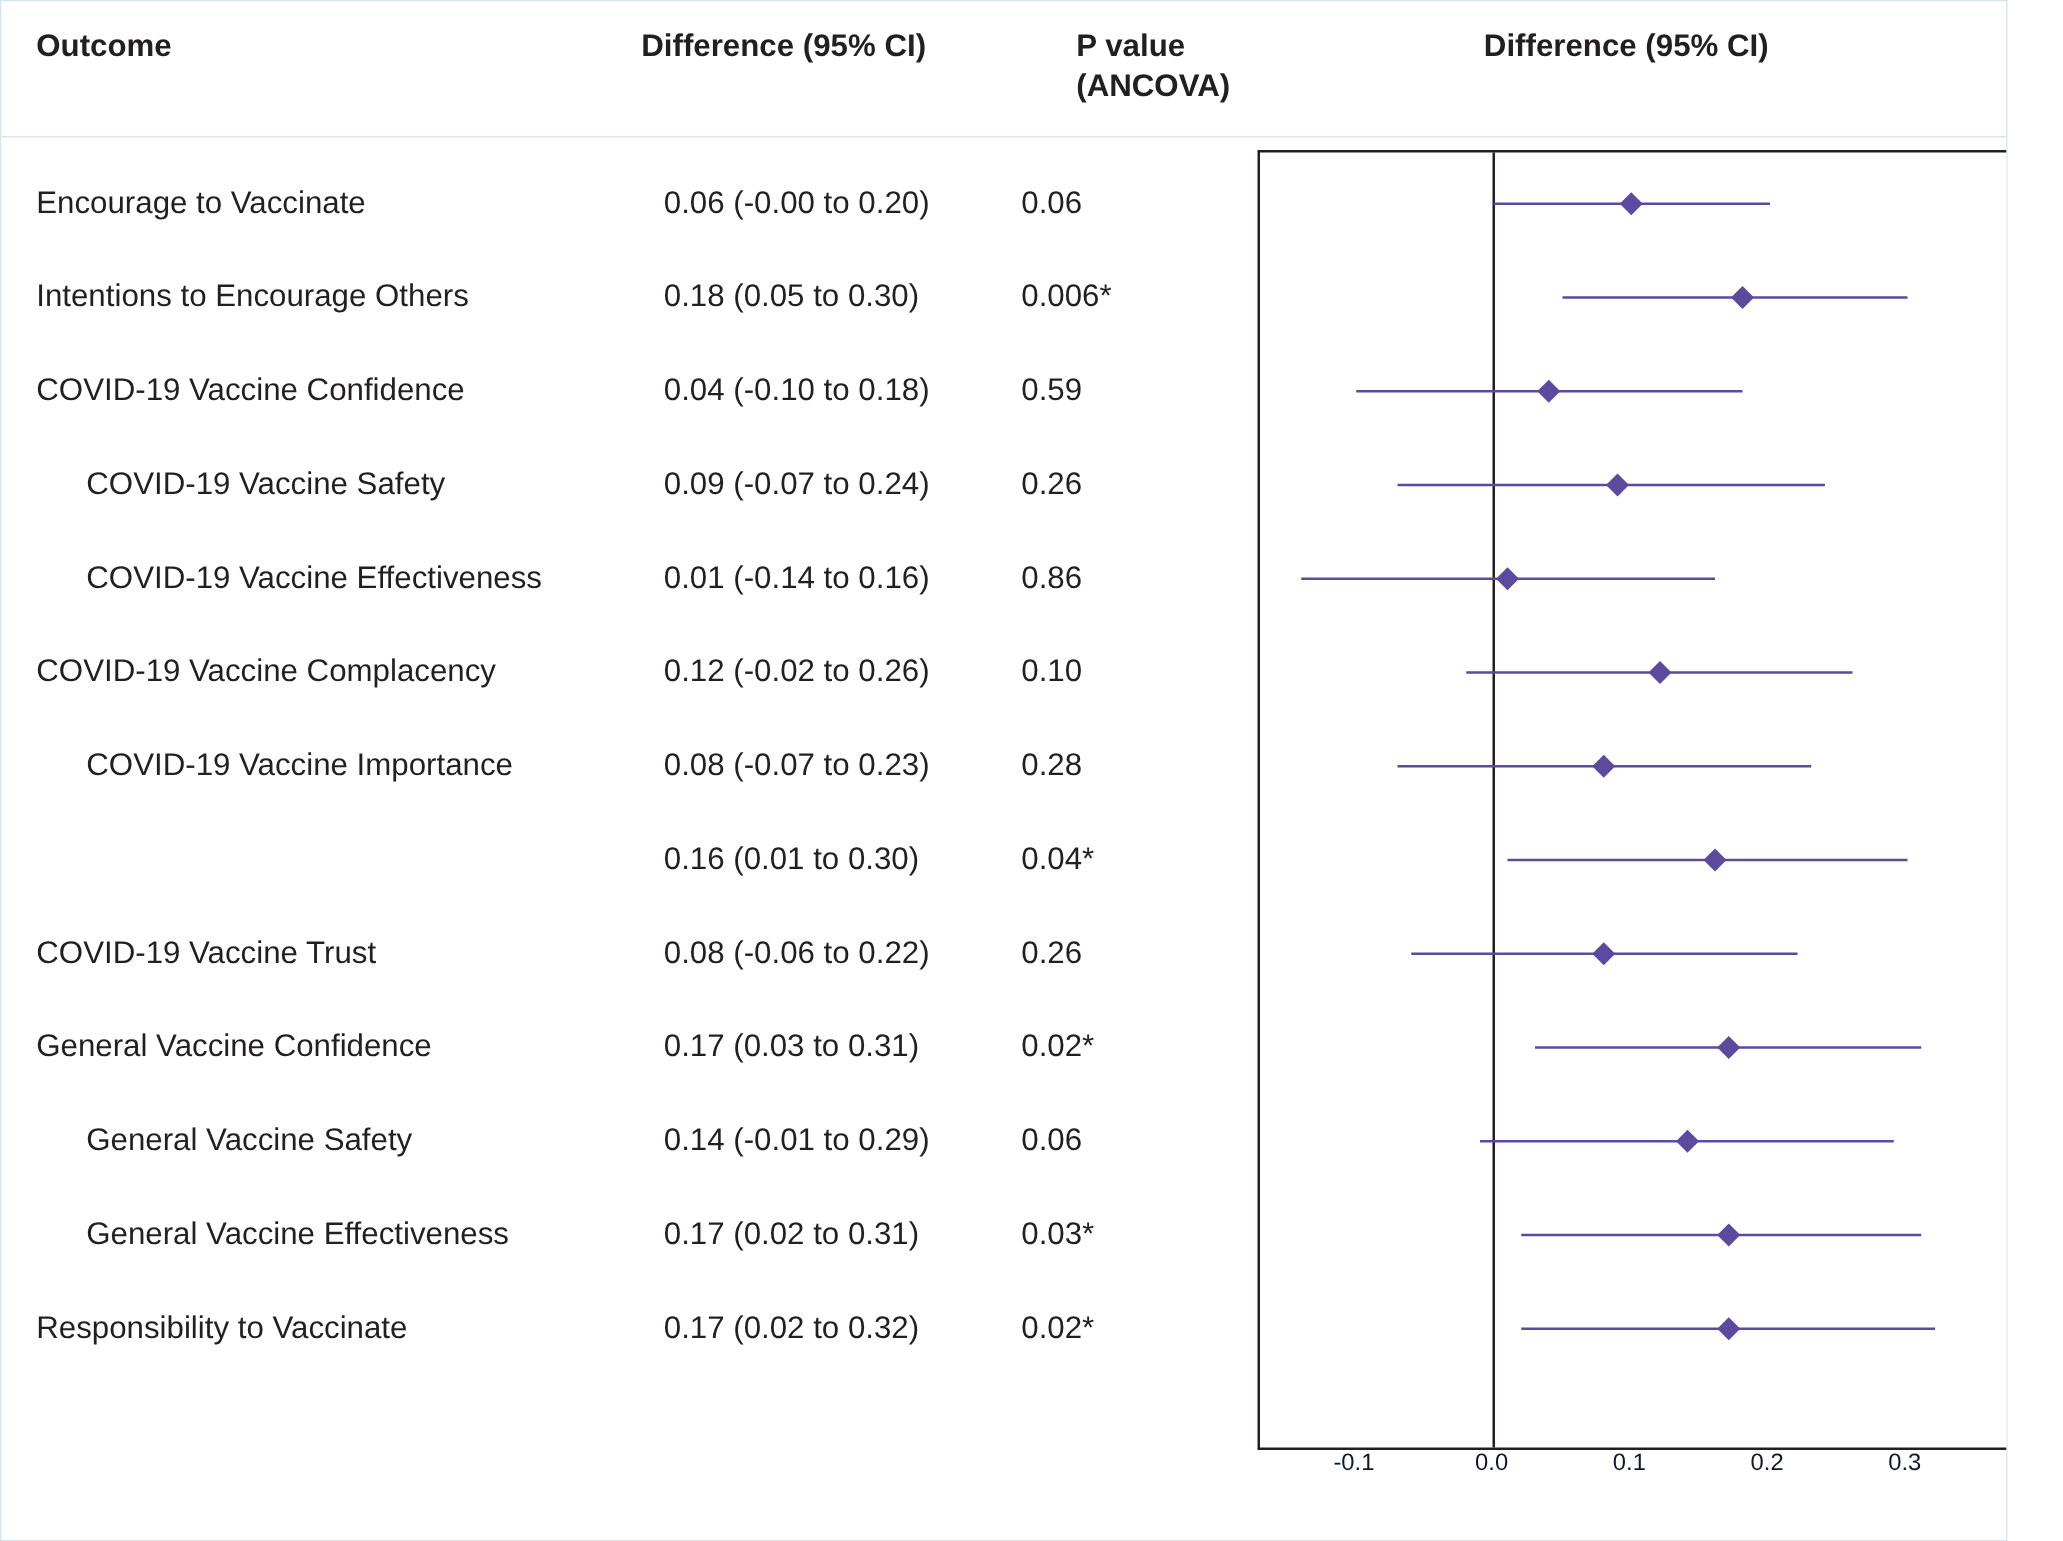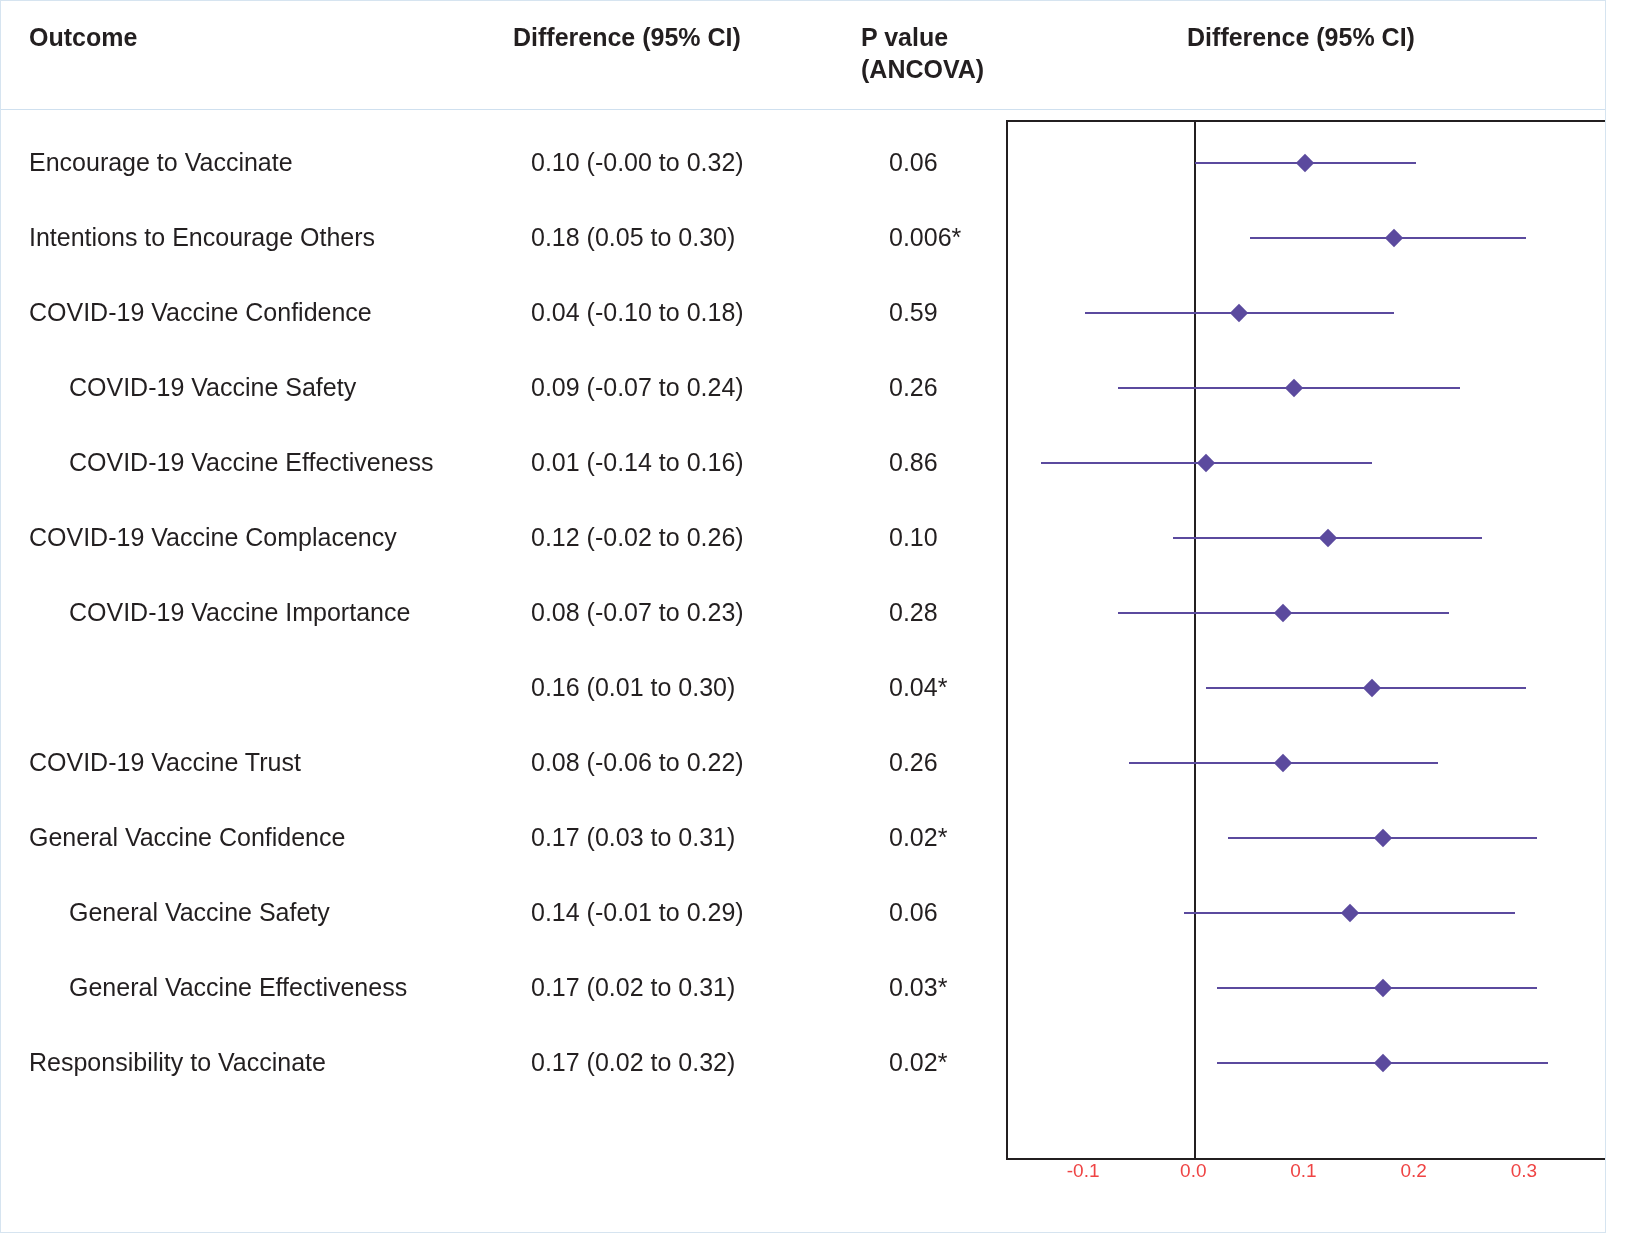--- a/index.html
+++ b/index.html
@@ -58,21 +58,21 @@
   .cell-outcome.indent { left: 68px; }
   .cell-diff {
     position: absolute;
     left: 530px;
     top: 0;
     font-size: 25px;
     white-space: nowrap;
   }
   .cell-p {
     position: absolute;
-    left: 888px;
+    left: 816px;
     top: 0;
     font-size: 25px;
     white-space: nowrap;
   }
 
   
   #plot-panel {
     position: absolute;
     left: 1005px;
     top: 10px;
@@ -109,21 +109,21 @@
     position: absolute;
     left: 1005px;
     top: 1050px;
     width: 610px;
     height: 36px;
   }
   .tick-label {
     position: absolute;
     top: 0;
     font-size: 19px;
-    color: #ef4444;
+    color: #0f172a;
     transform: translateX(-50%);
     white-space: nowrap;
   }
 </style>
 </head>
 <body>
 
 <div id="page">
 
   <div class="header-row">
@@ -133,21 +133,21 @@
       <div>P value</div>
       <div>(ANCOVA)</div>
     </div>
     <div class="hdr hdr-plot">Difference (95% CI)</div>
   </div>
 
   <div class="body-area">
     <div id="rows-container">
         <div class="row" style="top: 38px;">
           <div class="cell-outcome">Encourage to Vaccinate</div>
-          <div class="cell-diff">0.10 (-0.00 to 0.32)</div>
+          <div class="cell-diff">0.06 (-0.00 to 0.20)</div>
           <div class="cell-p">0.06</div>
         </div>
         <div class="row" style="top: 113px;">
           <div class="cell-outcome">Intentions to Encourage Others</div>
           <div class="cell-diff">0.18 (0.05 to 0.30)</div>
           <div class="cell-p">0.006*</div>
         </div>
         <div class="row" style="top: 188px; text-align: center;">
           <div class="cell-outcome">COVID-19 Vaccine Confidence</div>
           <div class="cell-diff">0.04 (-0.10 to 0.18)</div>

